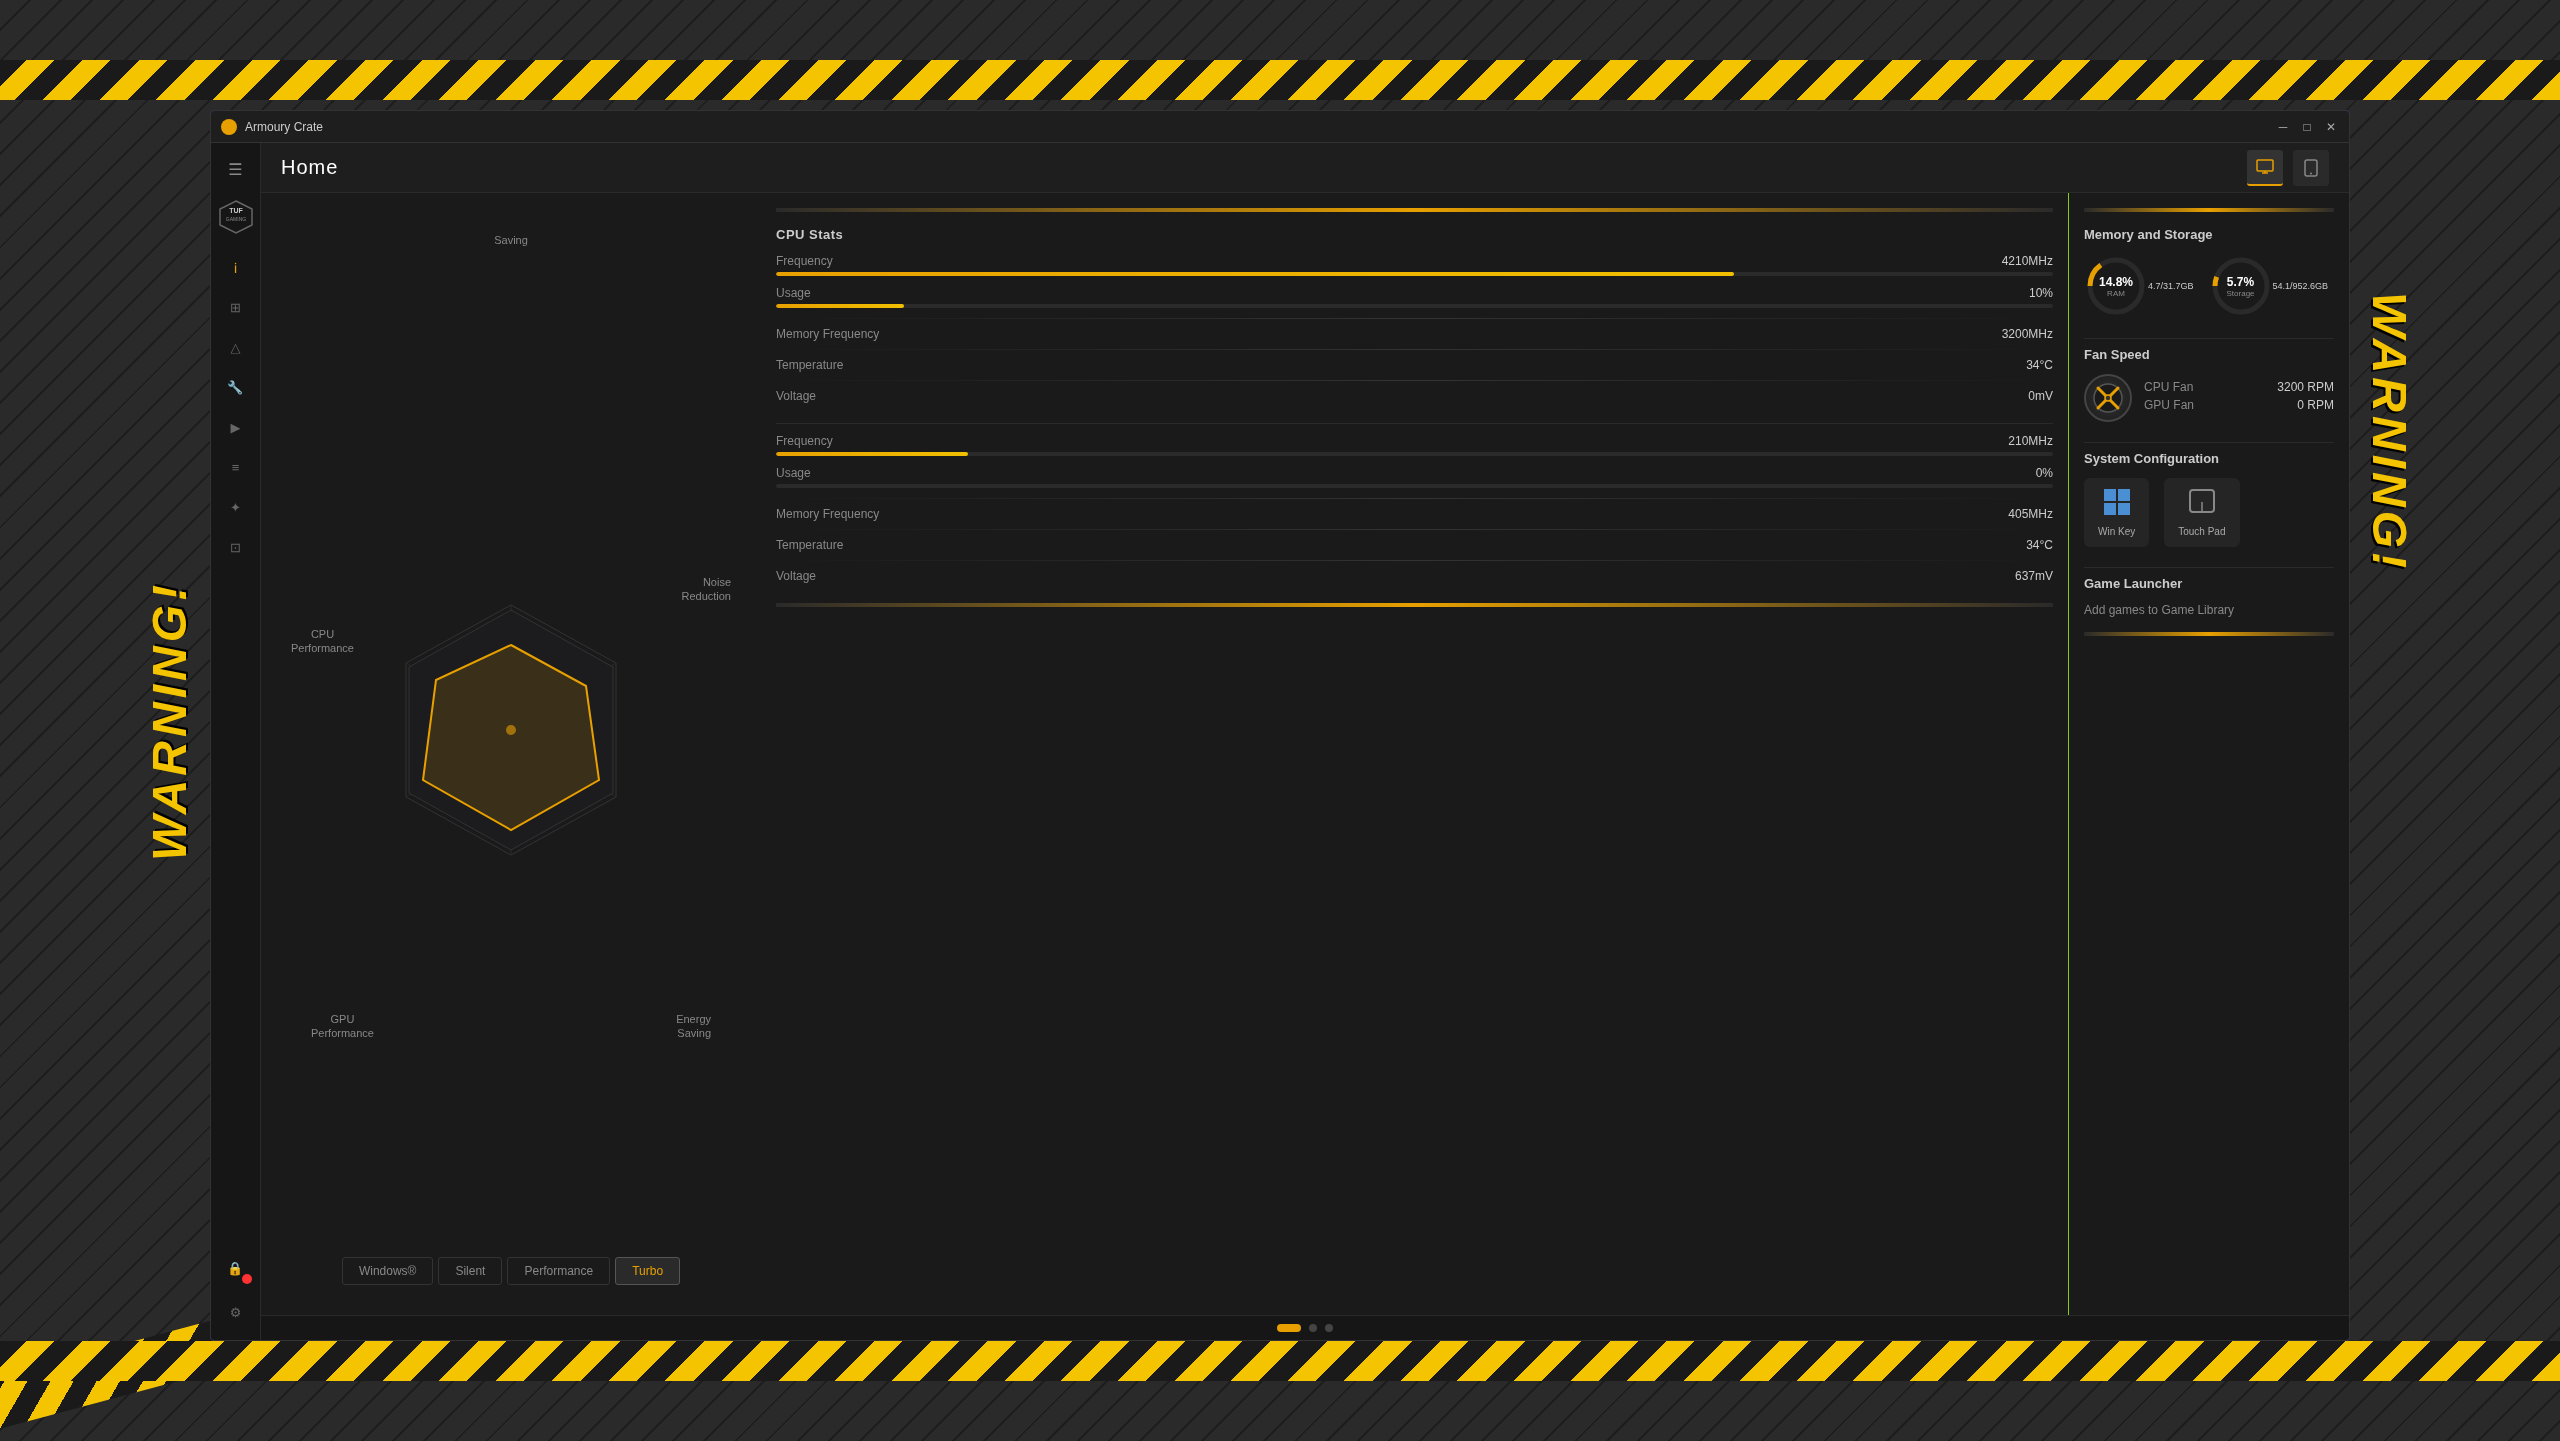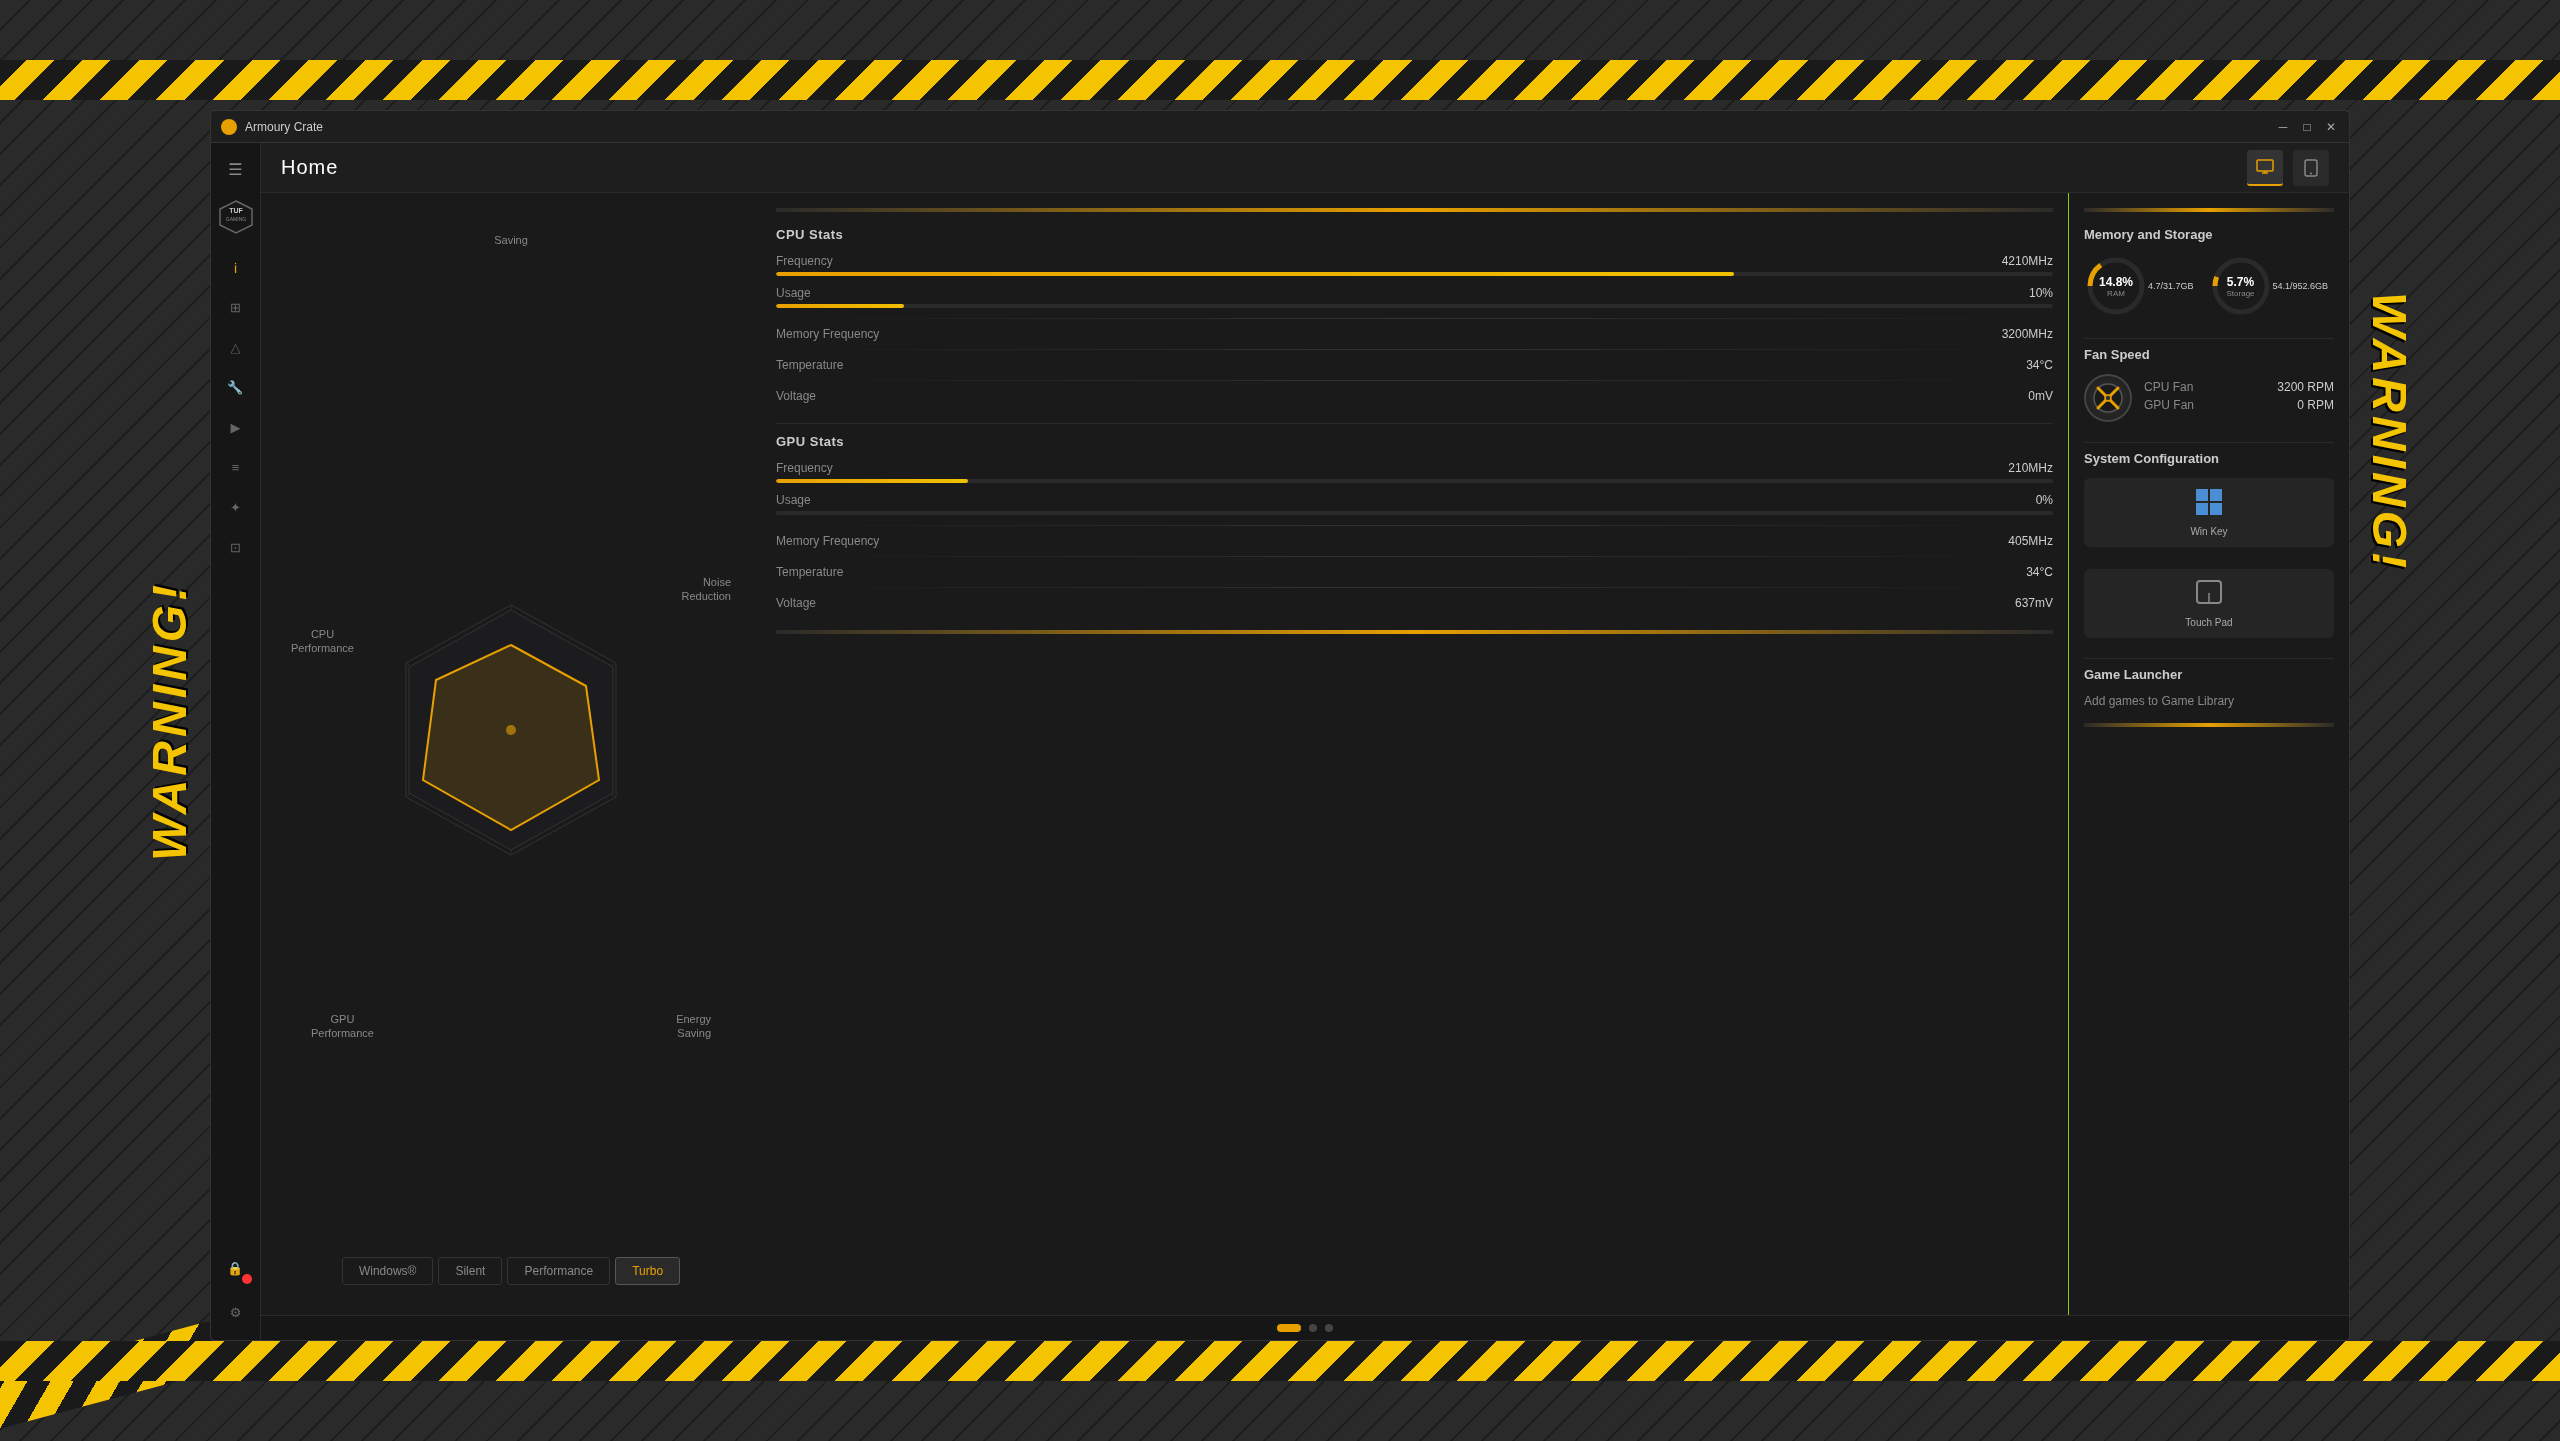--- a/index.html
+++ b/index.html
@@ -517,22 +517,21 @@
     }
 
     .fan-value {
       color: #ccc;
       font-size: 12px;
     }
 
     
     .sys-config-items {
       display: flex;
-      gap: 22px;
-      flex-direction: column;
+      gap: 15px;
     }
 
     .sys-config-item {
       display: flex;
       flex-direction: column;
       align-items: center;
       background: #252525;
       border-radius: 6px;
       padding: 10px 14px;
       cursor: pointer;
@@ -794,21 +793,20 @@
 
             <div class="stat-row">
               <span class="stat-label">Voltage</span>
               <span class="stat-value">0mV</span>
             </div>
           </div>
 
           <div style="height:1px;background:#2a2a2a;margin:10px 0;"></div>
 
           <div class="stats-section">
-            <div class="stats-title">GPU Stats</div>
 
             <div class="stat-row">
               <span class="stat-label">Frequency</span>
               <span class="stat-value">210MHz</span>
             </div>
             <div class="stat-bar">
               <div class="stat-bar-fill" style="width:15%"></div>
             </div>
 
             <div class="stat-row">

